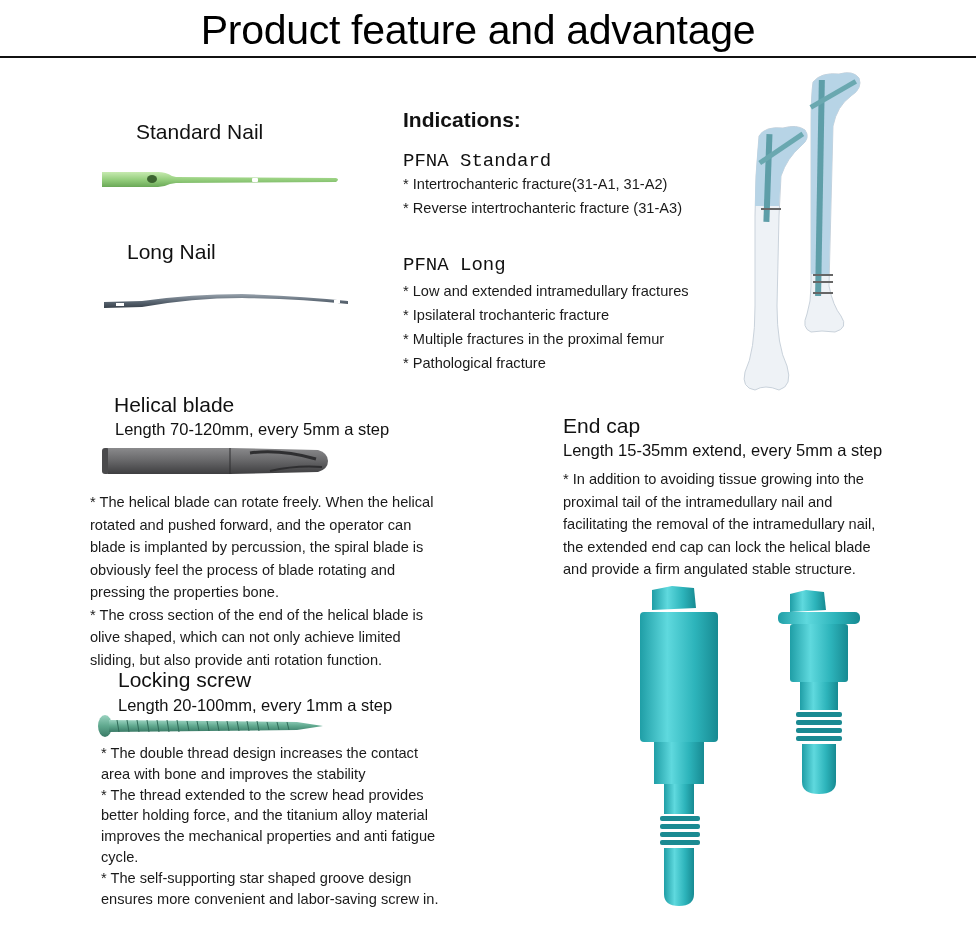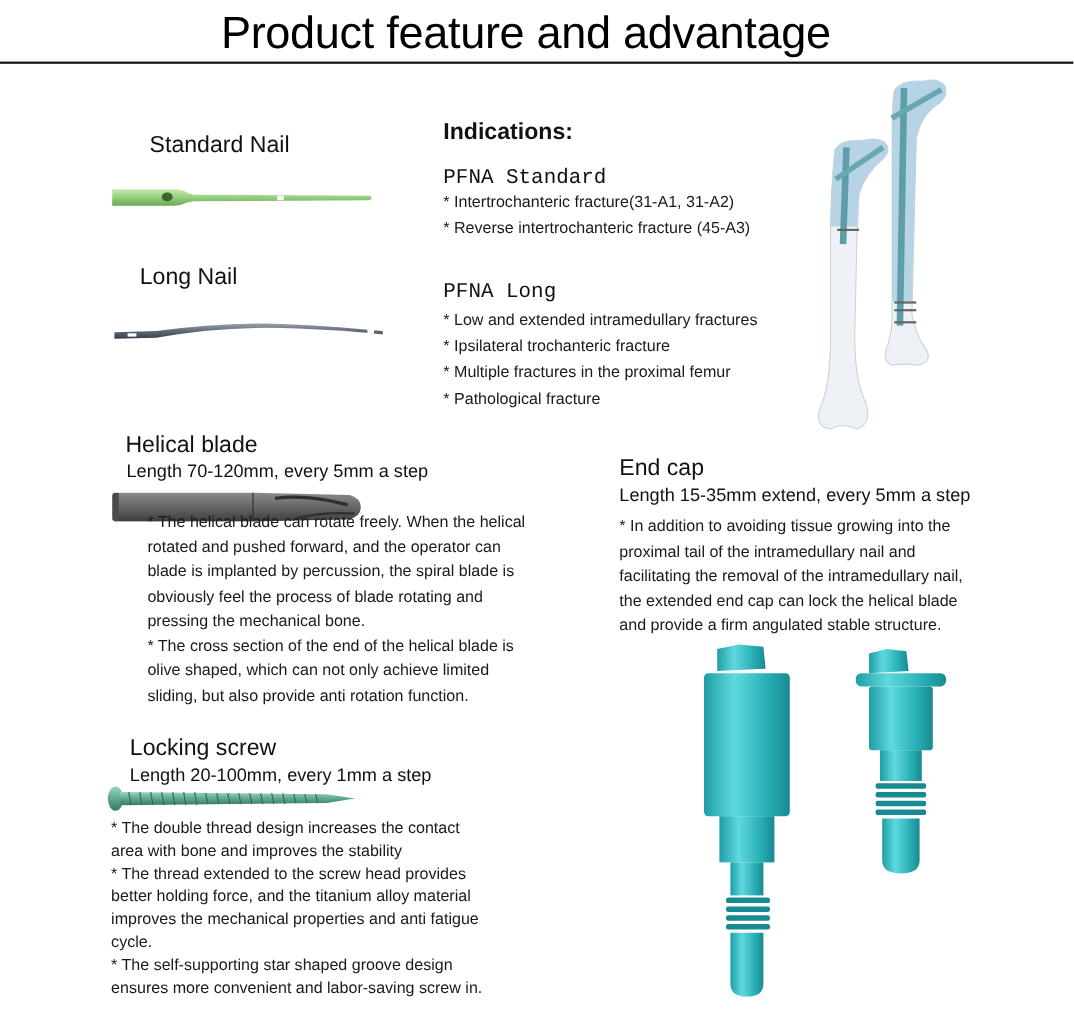--- a/index.html
+++ b/index.html
@@ -52,21 +52,21 @@
     <path d="M2 14 L40 13 Q90 6 140 6 Q200 8 246 13 L246 16 Q200 11 140 10 Q90 10 40 19 L2 20 Z" fill="url(#gLong)"></path>
     <rect x="14" y="15" width="8" height="3" fill="#ffffff"></rect>
     <rect x="232" y="12" width="6" height="3" fill="#ffffff"></rect>
   </svg>
 </div>
 
 <div class="abs h-ind" style="left:403px; top:108px;">Indications:</div>
 <div class="abs h-sub" style="left:403px; top:150px;">PFNA Standard</div>
 <div class="abs" style="left:403px; top:172px;">
   <div class="bullet">* Intertrochanteric fracture(31-A1, 31-A2)</div>
-  <div class="bullet">* Reverse intertrochanteric fracture (45-A3)</div>
+  <div class="bullet">* Reverse intertrochanteric fracture (31-A3)</div>
 </div>
 <div class="abs h-sub" style="left:403px; top:254px;">PFNA Long</div>
 <div class="abs" style="left:403px; top:279px;">
   <div class="bullet">* Low and extended intramedullary fractures</div>
   <div class="bullet">* Ipsilateral trochanteric fracture</div>
   <div class="bullet">* Multiple fractures in the proximal femur</div>
   <div class="bullet">* Pathological fracture</div>
 </div>
 
 <div class="abs" style="left:735px; top:66px;">
@@ -100,26 +100,26 @@
       </linearGradient>
     </defs>
     <rect x="2" y="3" width="8" height="26" rx="3" fill="#4a4a4c"></rect>
     <rect x="8" y="3" width="122" height="26" fill="url(#gBlade)"></rect>
     <path d="M130 3 L218 5 Q228 8 228 16 Q228 24 218 27 L130 29 Z" fill="url(#gBlade)"></path>
     <path d="M150 8 Q180 4 216 14" stroke="#2f2f31" stroke-width="3" fill="none"></path>
     <path d="M170 26 Q196 20 222 22" stroke="#2f2f31" stroke-width="2" fill="none"></path>
     <line x1="130" y1="3" x2="130" y2="29" stroke="#2e2e30" stroke-width="1"></line>
   </svg>
 </div>
-<div class="abs para" style="left:90px; top:464px; width:400px;margin-left:44px;">
+<div class="abs para" style="left:90px; top:491px; width:400px;">
   <div>* The helical blade can rotate freely. When the helical</div>
   <div>rotated and pushed forward, and the operator can</div>
   <div>blade is implanted by percussion, the spiral blade is</div>
   <div>obviously feel the process of blade rotating and</div>
-  <div>pressing the mechanical bone.</div>
+  <div>pressing the properties bone.</div>
   <div>* The cross section of the end of the helical blade is</div>
   <div>olive shaped, which can not only achieve limited</div>
   <div>sliding, but also provide anti rotation function.</div>
 </div>
 
 <div class="abs sec-title" style="left:118px; top:668px;">Locking screw</div>
 <div class="abs sec-len" style="left:118px; top:696px;">Length 20-100mm, every 1mm a step</div>
 <div class="abs" style="left:97px; top:713px;">
   <svg width="230" height="26" viewBox="0 0 230 26">
     <defs>

